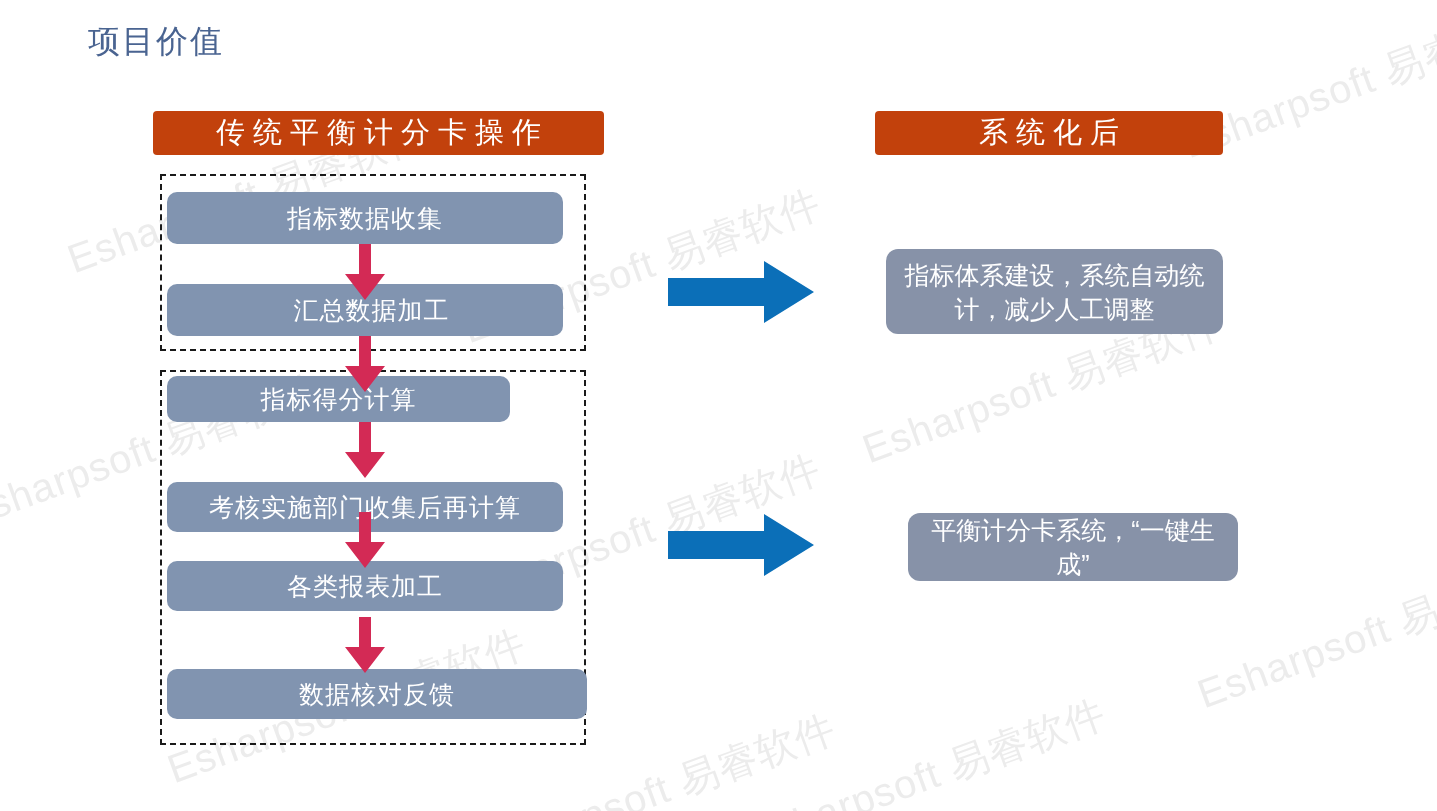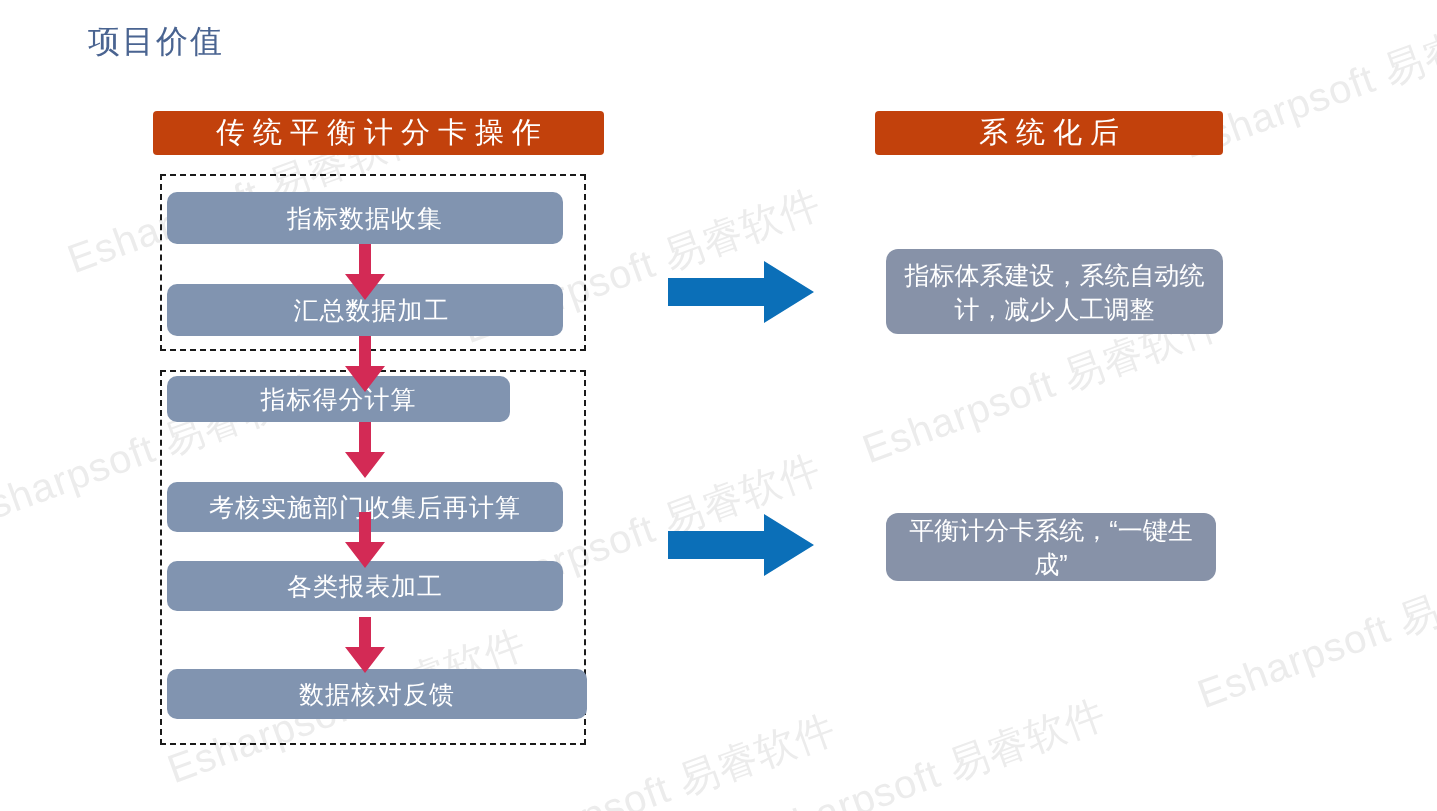--- a/index.html
+++ b/index.html
@@ -133,21 +133,21 @@
     font-size: 25px;
     line-height: 34px;
     display: flex;
     align-items: center;
     justify-content: center;
     box-sizing: border-box;
     padding: 9px 18px;
     text-align: center;
   }
   #result-1 { left: 886px; top: 249px; width: 337px; height: 85px; }
-  #result-2 { left: 886px; top: 513px; width: 330px; height: 68px; }
+  #result-2 { left: 908px; top: 513px; width: 330px; height: 68px; }
 </style>
 </head>
 <body>
 
 <div id="watermark-layer">
     <div class="watermark" style="left: 60px; top: 235px; color: rgb(236, 236, 236); transform: rotate(-20deg);">Esharpsoft 易睿软件</div>
     <div class="watermark" style="left: 455px; top: 305px; color: rgb(236, 236, 236); transform: rotate(-20deg);">Esharpsoft 易睿软件</div>
     <div class="watermark" style="left: 855px; top: 425px; color: rgb(236, 236, 236); transform: rotate(-20deg);">Esharpsoft 易睿软件</div>
     <div class="watermark" style="left: 1175px; top: 120px; color: rgb(236, 236, 236); transform: rotate(-20deg);">Esharpsoft 易睿软件</div>
     <div class="watermark" style="left: -45px; top: 490px; color: rgb(236, 236, 236); transform: rotate(-20deg);">Esharpsoft 易睿软件</div>

